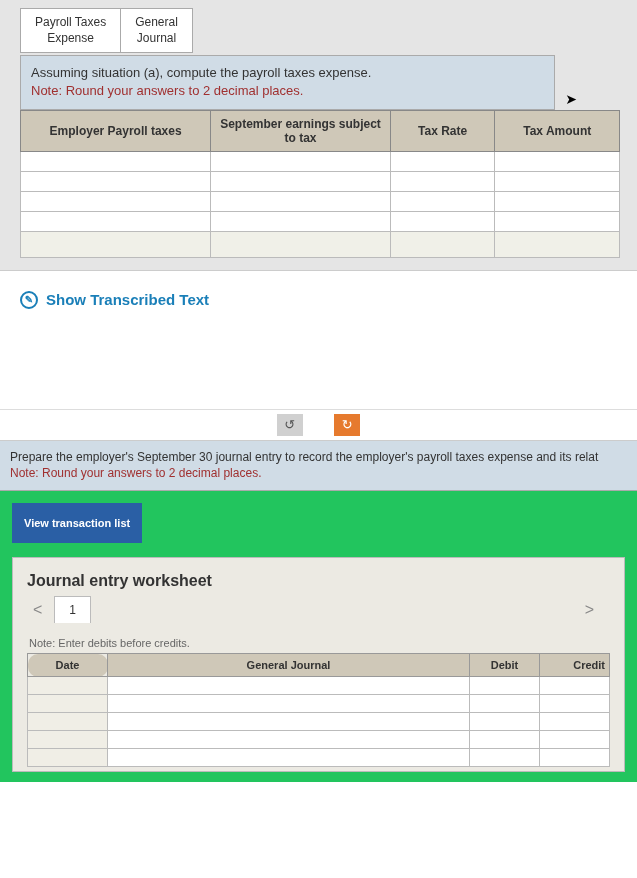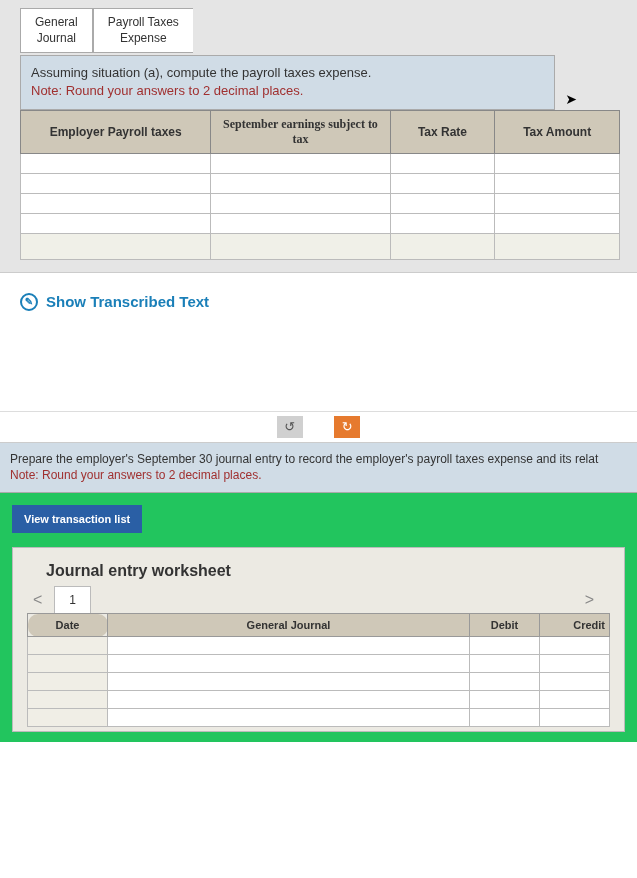--- a/index.html
+++ b/index.html
@@ -20,61 +20,61 @@
   .transcribed-link .icon { width: 18px; height: 18px; border: 2px solid #1a7fb8; border-radius: 50%; display: inline-flex; align-items: center; justify-content: center; font-size: 10px; }
 
   .nav-buttons { text-align: center; padding: 4px 0; }
   .nav-btn { display: inline-block; width: 26px; height: 22px; margin: 0 14px; font-size: 13px; line-height: 22px; text-align: center; }
   .nav-btn.gray { background: #d0d0d0; color: #555; }
   .nav-btn.orange { background: #e67a2e; color: #fff; }
 
   .section2 { background: #22c55e; padding: 0 0 10px 0; border-top: 1px solid #ccc; }
   .instruction-bar2 { background: #d0dce6; padding: 8px 10px; font-size: 12px; line-height: 1.4; border-bottom: 1px solid #aaa; }
   .instruction-bar2 .note { color: #a03030; }
-  .view-trans { background: #2a5fa5; color: #fff; font-size: 11px; font-weight: bold; padding: 8px 12px; display: inline-block; margin: 12px 0 0 12px; cursor: pointer; }
+  .view-trans { background: #2a5fa5; color: #fff; font-size: 11px; font-weight: bold; padding: 14px 12px; display: inline-block; margin: 12px 0 0 12px; cursor: pointer; }
 
   .journal-box { background: #eceae3; border: 1px solid #bbb; margin: 14px 12px 0 12px; padding: 14px 14px 4px 14px; position: relative; }
-  .journal-title { font-size: 16px; font-weight: bold; margin-bottom: 6px; margin-left: 19px; }
+  .journal-title { font-size: 16px; font-weight: bold; margin-bottom: 6px; }
   .jtabs { display: flex; align-items: center; gap: 6px; margin-bottom: 0; }
   .jtab-arrow { color: #888; font-size: 16px; padding: 0 6px; cursor: pointer; }
   .jtab-arrow.right { margin-left: auto; margin-right: 10px; }
   .jtab { background: #fff; border: 1px solid #bbb; border-bottom: none; padding: 6px 14px; font-size: 12px; }
   .record-box { background: #fff; border: 1px solid #bbb; padding: 14px 14px 24px 14px; font-size: 12px; line-height: 1.4; box-shadow: 3px 3px 6px rgba(0,0,0,0.15); }
   .note-debits { font-size: 11px; color: #666; margin: 14px 0 4px 2px; }
 
   .journal-table { width: 100%; border-collapse: collapse; }
   .journal-table th { background: #cfc8b8; border: 1px solid #999; padding: 5px 4px; font-size: 11px; font-weight: bold; text-align: center; }
   .journal-table td { border: 1px solid #bbb; height: 18px; background: #fff; font-size: 11px; text-align: center; }
   .journal-table td.date { background: #f0eee6; }
   .cursor-pointer { position: absolute; top: 90px; right: 60px; font-size: 14px; color: #000; pointer-events: none; }
 </style>
 </head>
 <body>
 
 <div class="section1">
   <div class="tabs-top">
+    <div class="tab-top first">
+      <span>Payroll Taxes</span><br>
+      <span>Expense</span>
+    </div>
     <div class="tab-top">
       <span>General</span><br>
       <span>Journal</span>
-    </div>
-    <div class="tab-top first">
-      <span>Payroll Taxes</span><br>
-      <span>Expense</span>
     </div>
   </div>
   <div class="instruction-bar" style="width:535px;">
     <span>Assuming situation (a), compute the payroll taxes expense.</span><br>
     <span class="note">Note: Round your answers to 2 decimal places.</span>
     <span class="cursor-pointer">➤</span>
   </div>
   <table class="payroll-table">
     <thead>
       <tr>
         <th style="width:200px;">Employer Payroll taxes</th>
-        <th style="width:188px;font-family:Liberation Serif, serif;">September earnings subject to tax</th>
+        <th style="width:188px;">September earnings subject to tax</th>
         <th style="width:110px;">Tax Rate</th>
         <th style="width:130px;">Tax Amount</th>
       </tr>
     </thead>
     <tbody>
       <tr>
           <td></td>
           <td></td>
           <td></td>
           <td></td>
@@ -126,20 +126,21 @@
   </div>
   <div class="view-trans">View transaction list</div>
 
   <div class="journal-box">
     <div class="journal-title">Journal entry worksheet</div>
     <div class="jtabs">
       <span class="jtab-arrow">&lt;</span>
       <span class="jtab">1</span>
       <span class="jtab-arrow right">&gt;</span>
     </div>
+    <div class="note-debits">Note: Enter debits before credits.</div>
 
     <table class="journal-table">
       <thead>
         <tr>
           <th style="width:80px;border-radius:10px;">Date</th>
           <th>General Journal</th>
           <th style="width:70px;">Debit</th>
           <th style="width:70px;text-align:right;">Credit</th>
         </tr>
       </thead>

